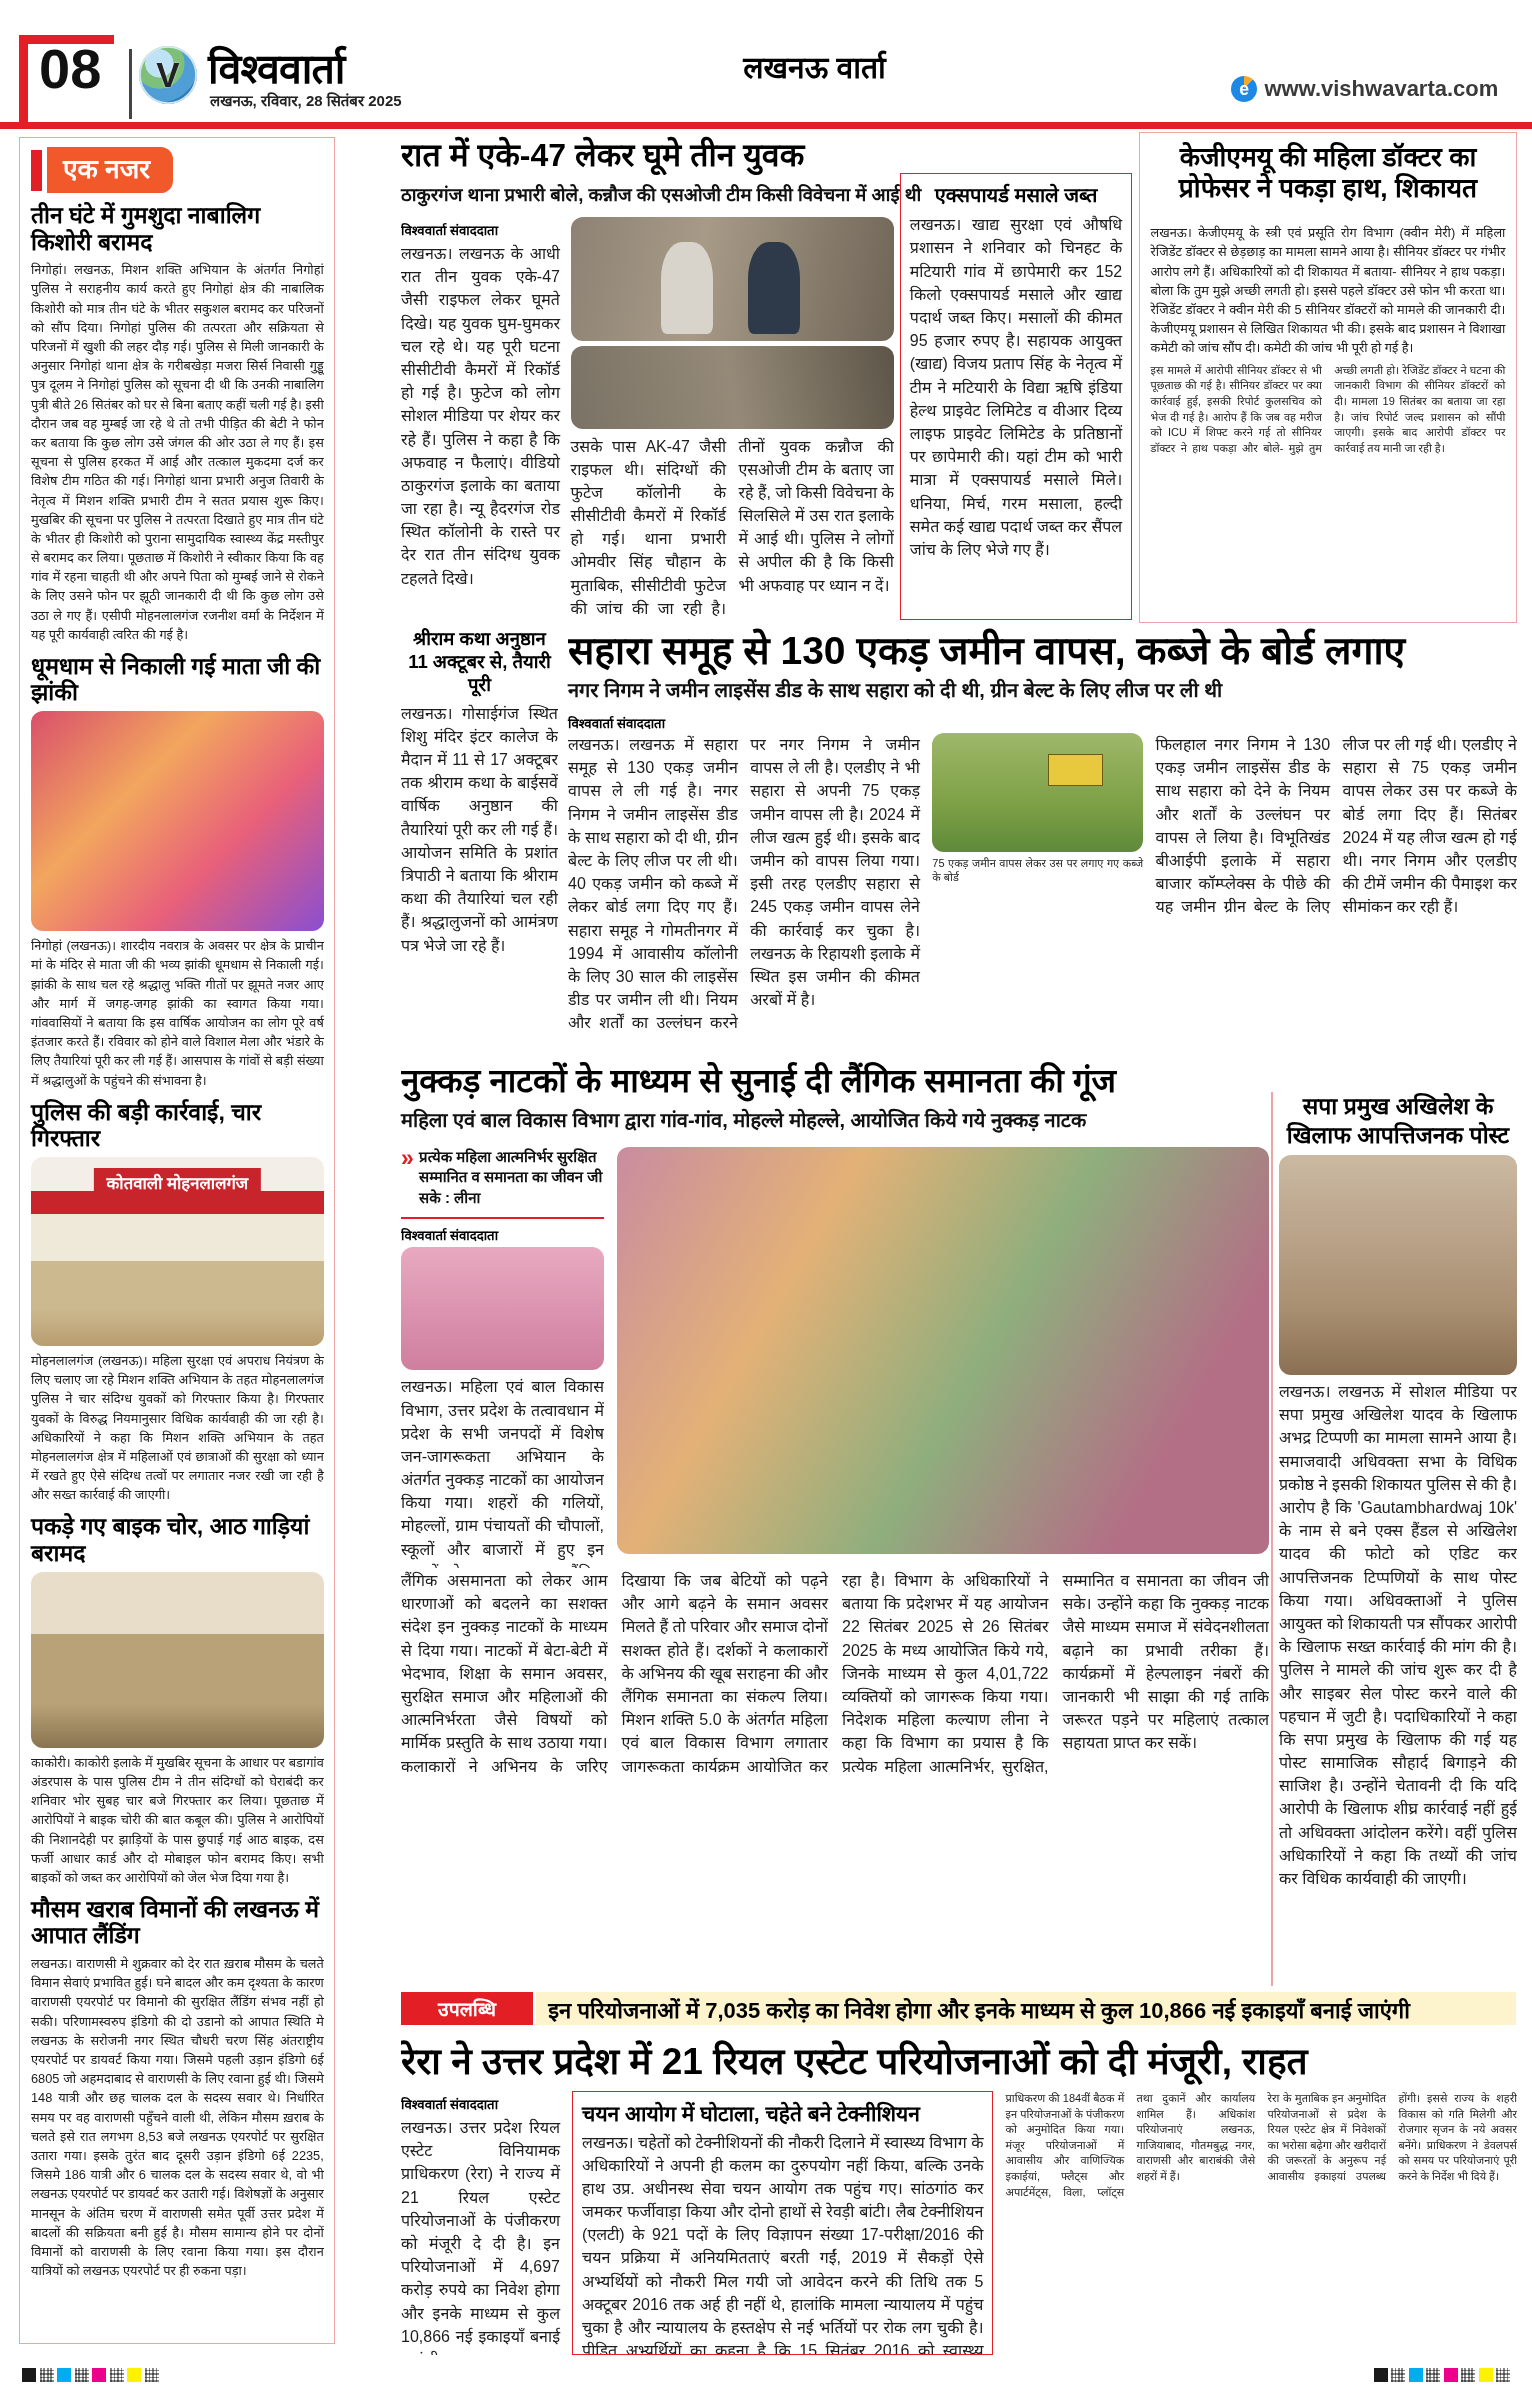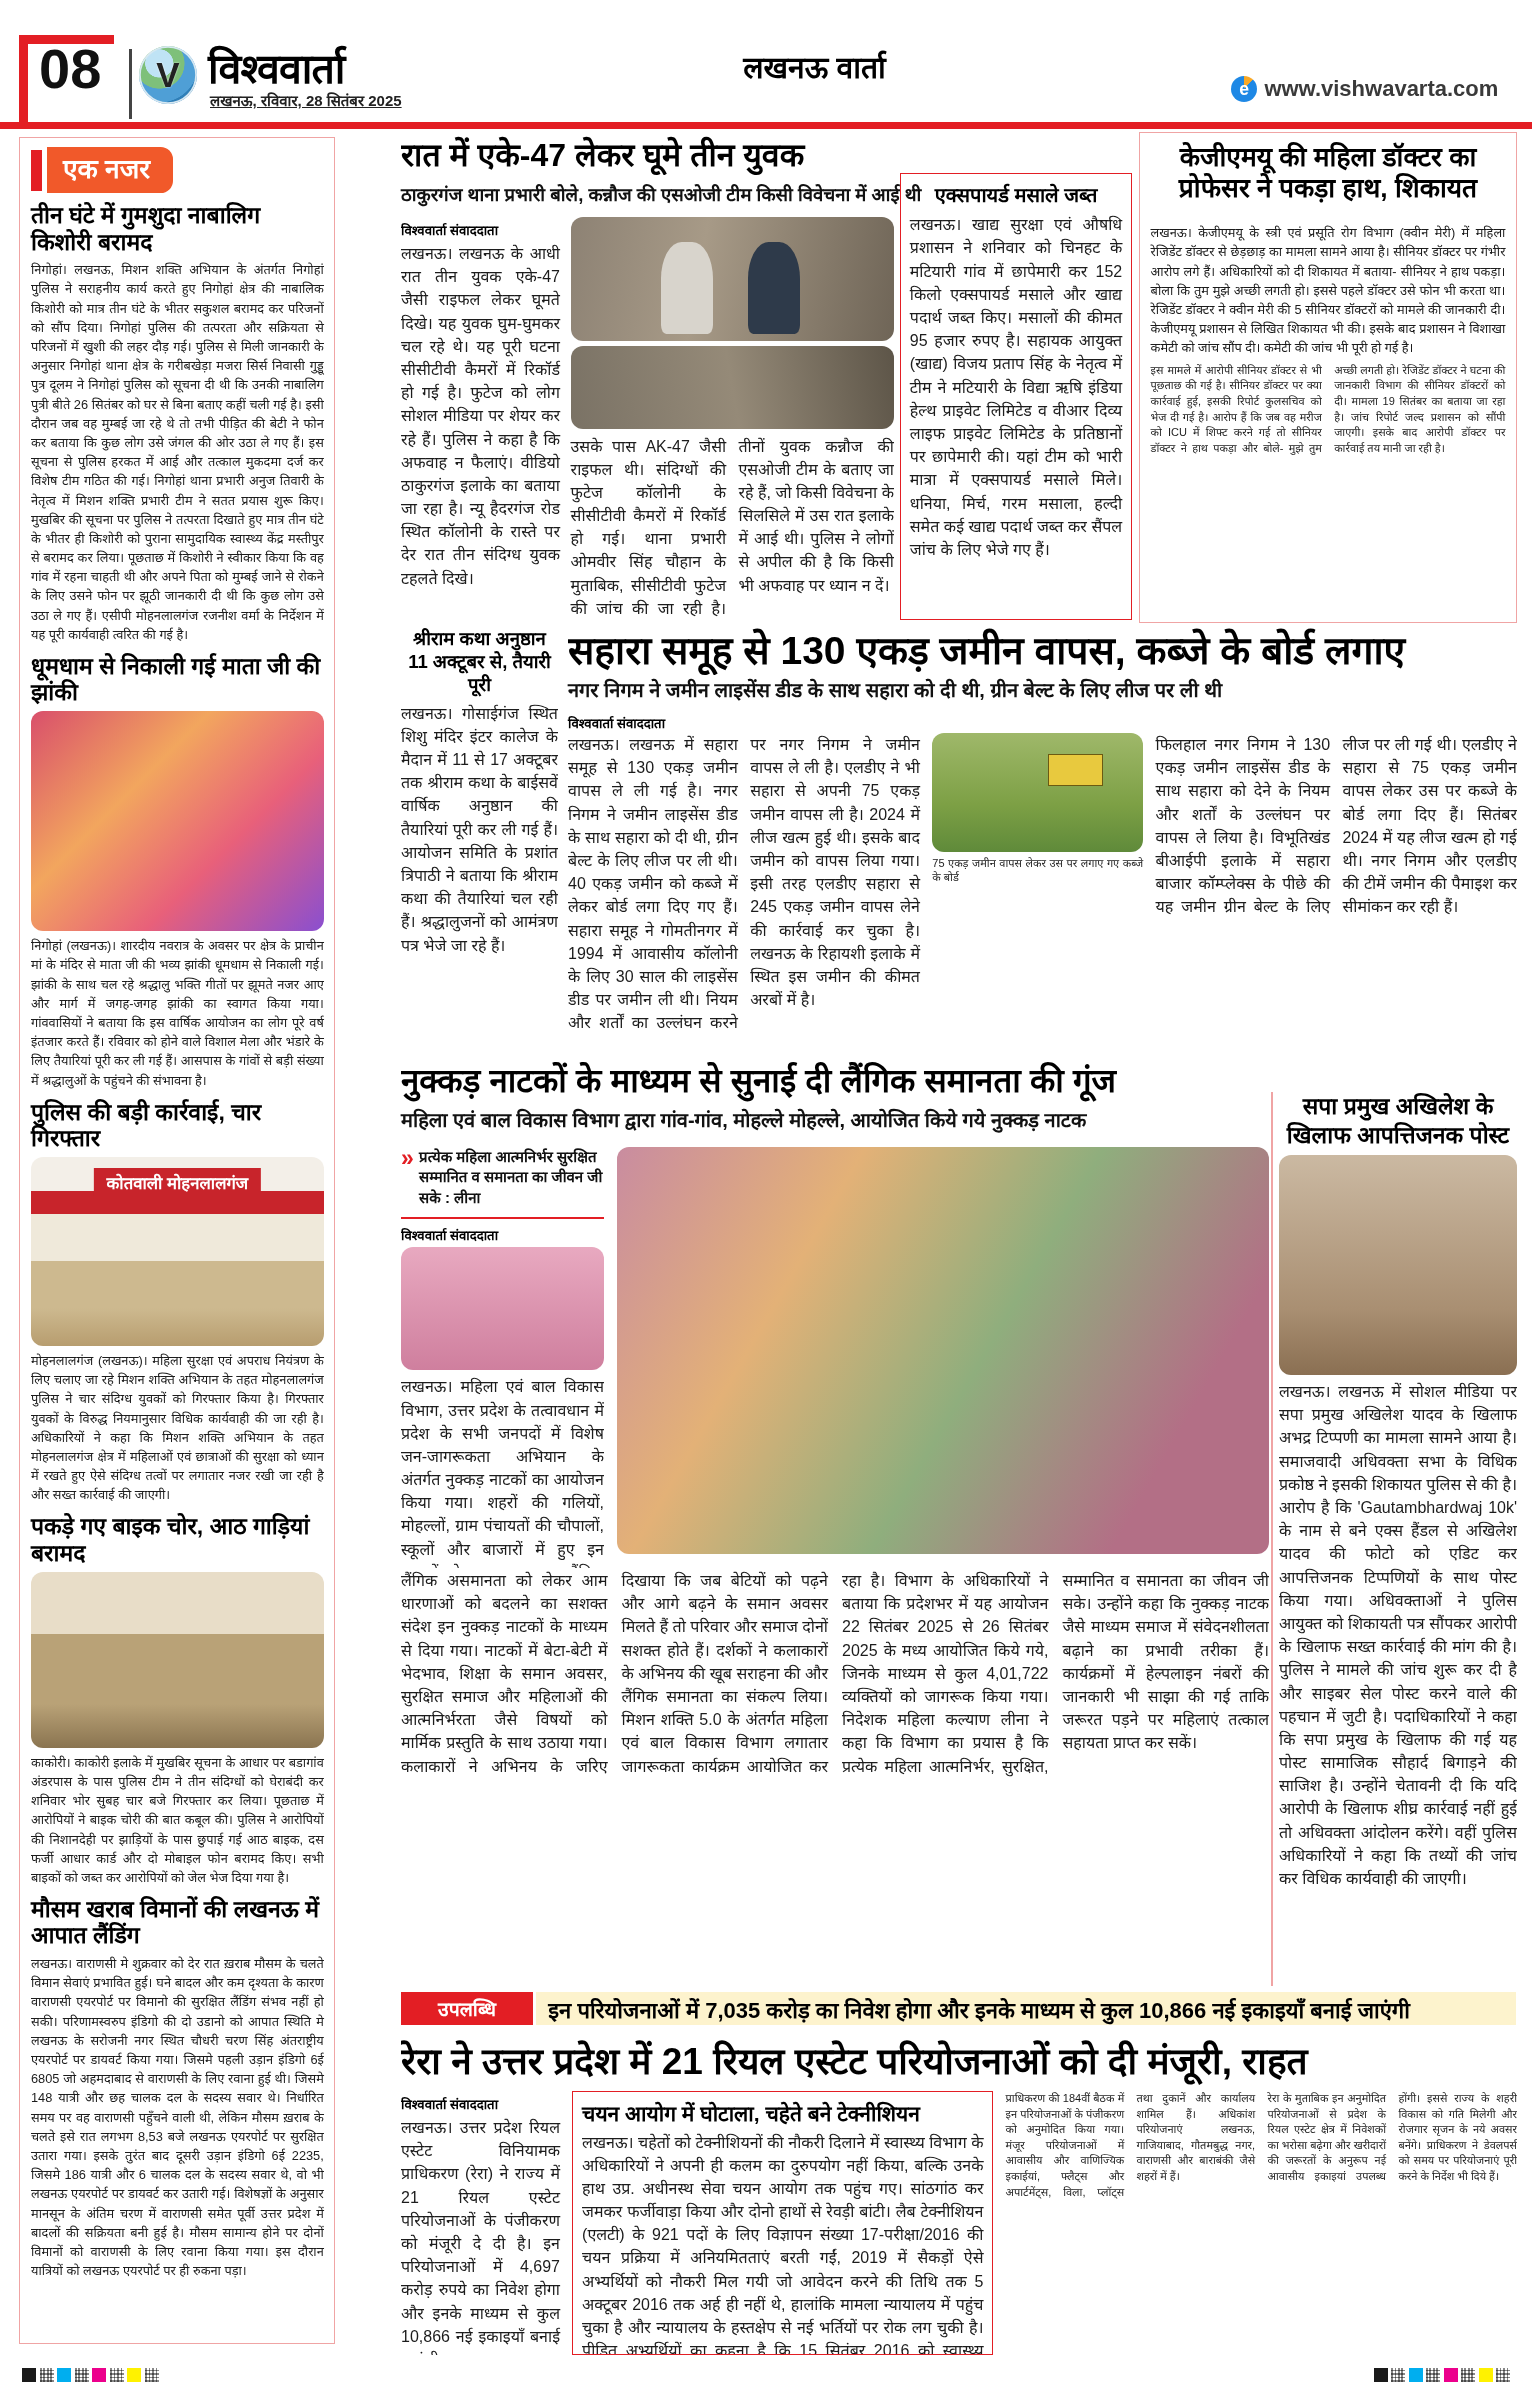--- a/index.html
+++ b/index.html
@@ -9,21 +9,21 @@
   
   .bracket-h{left:19.4px;top:35px;width:95px;height:8.8px;background:var(--accent-red,#e31e24);}
   .bracket-v{left:19.4px;top:35px;width:8.8px;height:88px;background:var(--accent-red,#e31e24);}
   .page-num{left:39px;top:41px;font-size:56px;font-weight:bold;line-height:1;color:#111;}
   .hdr-div{left:129px;top:49px;width:2.6px;height:70px;background:#444;}
   .logo{left:139px;top:46px;width:58px;height:58px;border-radius:50%;
         background:radial-gradient(circle at 35% 30%,#bfe3f5 0 25%,#7ec07a 26% 45%,#4f9fd6 46% 70%,#2f7fb8 71% 100%);
         display:flex;align-items:center;justify-content:center;box-shadow:inset 0 0 0 1.8px #d7e8f2;}
   .logo span{font-size:35px;font-weight:bold;color:#222;text-shadow:0 0 1.8px #fff;}
   .masthead{left:208px;top:39px;font-size:41px;font-weight:bold;letter-spacing:-0.9px;color:#000;}
-  .dateline{left:210px;top:90px;font-size:15px;font-weight:bold;color:#222;text-decoration:underline;}
+  .dateline{left:210px;top:90px;font-size:15px;font-weight:bold;color:#222;}
   .edition{left:656px;top:46px;width:317px;text-align:center;font-size:30px;font-weight:bold;color:#000;}
   .web-wrap{left:1231px;top:76px;display:flex;align-items:center;gap:7px;}
   .web-icon{width:26.4px;height:26.4px;border-radius:50%;
             background:conic-gradient(#f9a825 0 12%,#1e88e5 12% 100%);
             display:flex;align-items:center;justify-content:center;color:#fff;font-size:17.6px;font-weight:bold;}
   .web-text{font-size:22px;font-weight:bold;color:#3a3a3a;}
   .red-rule{left:0;top:122px;width:1532px;height:7px;background:var(--accent-red,#e31e24);}
   
   .h2{font-size:23px;font-weight:bold;line-height:1.15;color:#000;margin:8.8px 0 5.3px 0;}
   .bt{font-size:12.8px;line-height:1.5;text-align:justify;color:#1c1c1c;}

